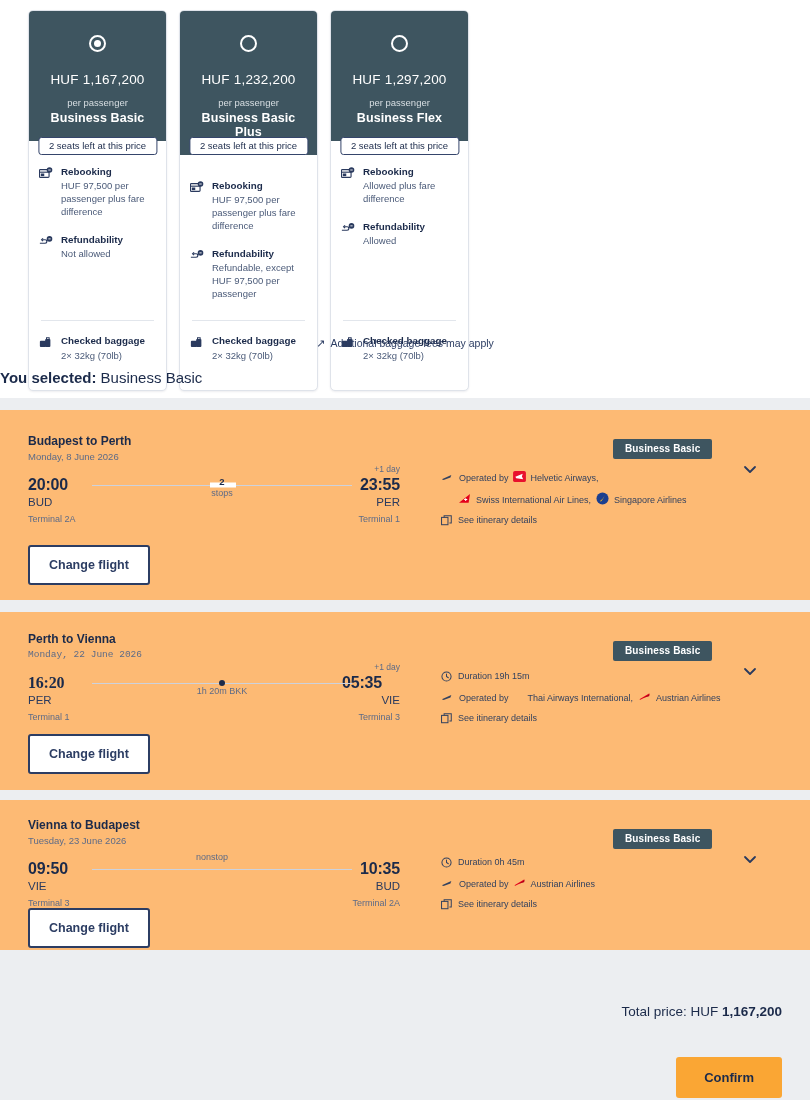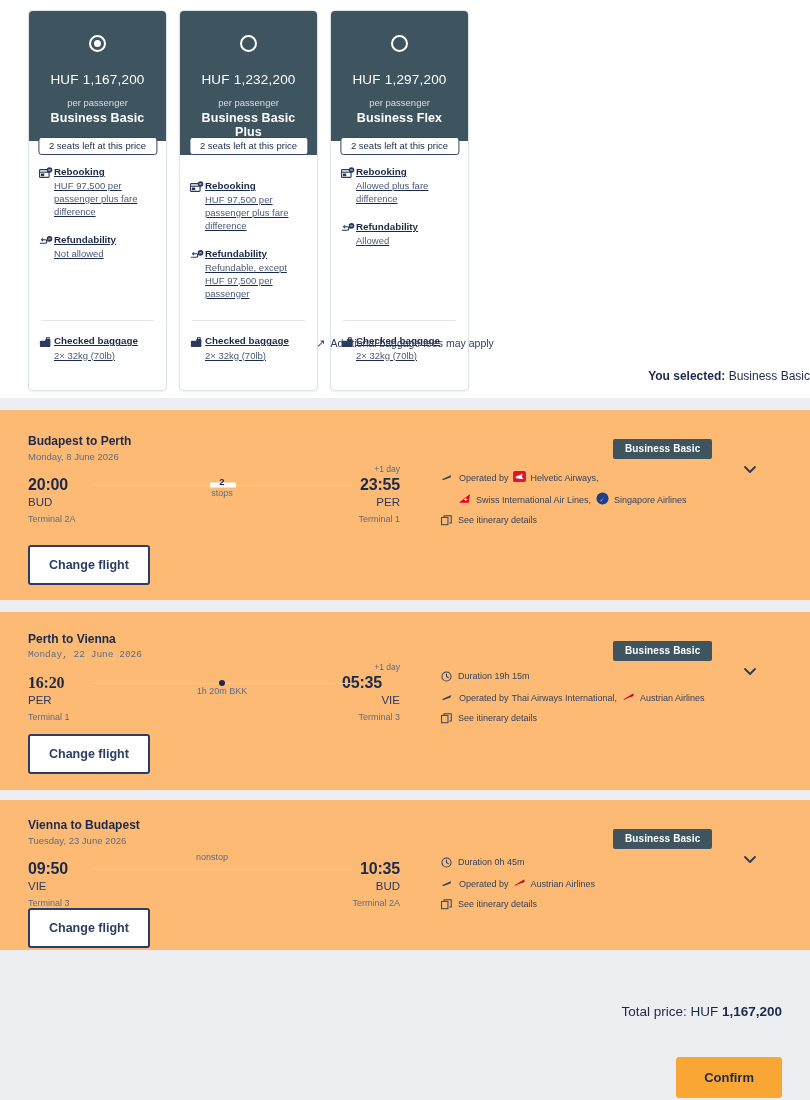--- a/index.html
+++ b/index.html
@@ -52,36 +52,36 @@
   .fare-name { font-size: 12.5px; font-weight: bold; letter-spacing: .1px; }
 
   .seats-badge {
     position: absolute; left: 50%; transform: translateX(-50%);
     top: 126px;
     background: #fff; border: 1px solid #35456b; border-radius: 3px;
     font-size: 9.5px; padding: 2px 10px 3px; white-space: nowrap;
     color: #1b2a4a; font-weight: 500;
   }
   .fare-body { padding: 24px 10px 14px; flex: 1; display: flex; flex-direction: column; }
-  .frow { display: flex; margin-bottom: 14px; text-decoration: underline; }
+  .frow { display: flex; gap: 7px; margin-bottom: 14px; }
   .frow .ficon { flex: 0 0 15px; padding-top: 1px; }
   .frow .ftxt { font-size: 9.5px; line-height: 1.35; color: #4a5a78; }
   .frow .ftit { font-weight: bold; font-size: 9.8px; color: #1b2a4a; display: block; margin-bottom: 2px; }
   .fdiv { border-top: 1px solid #e2e6ec; margin: 6px 2px 13px; }
   .bag-wrap { margin-top: auto; }
 
   
   .bag-link {
     position: absolute; top: 337px; left: 0; width: 810px; text-align: center;
     font-size: 10.5px; color: #2c3d63; font-weight: 500;
   }
   .bag-link .arr { display: inline-block; margin-right: 5px; color: #2c3d63; font-size: 11px; }
   .you-selected {
-    position: absolute; top: 369px; left: 0; width: 810px; text-align: right;
-    font-size: 12px; color: #1b2a4a;
+    position: absolute; top: 369px; left: 0; width: 810px; text-align: left;
+    font-size: 15px; color: #1b2a4a;
   }
   .you-selected b { font-weight: bold; }
 
   
   .seg { position: absolute; left: 0; width: 810px; background: #fdba74; }
   .seg-inner { position: relative; width: 100%; height: 100%; }
 
   .seg-title { position: absolute; left: 28px; font-size: 12px; font-weight: bold; }
   .seg-date  { position: absolute; left: 28px; font-size: 9.5px; color: #5d6b87; }
 
@@ -461,21 +461,21 @@
           <span class="mt">Duration 19h 15m</span>
         </div>
         <div class="meta-row">
           <span class="mi">
             <svg width="12" height="11" viewBox="0 0 14 12">
                 <path d="M1 8 L12 3 L11 6 L3 9 Z" fill="#33425f"></path>
               </svg>
           </span>
           <span class="mt">
             <span>Operated by</span>
-            <span style="margin-left:3px;">Thai Airways International,</span>
+            <span style="margin-left:19px;">Thai Airways International,</span>
             <span class="al-ico">
               <svg width="13" height="11" viewBox="0 0 14 12">
                   <path d="M1.5 9 L12.5 2.5 L11.4 5.3 L2.4 9.5 Z" fill="#e3001b"></path>
                   <path d="M6 7.4 L12.8 3.4 L12 5.6 Z" fill="#b0001a"></path>
                 </svg>
             </span>
             <span>Austrian Airlines</span>
           </span>
         </div>
         <div class="meta-row" style="margin-top:4px;">

